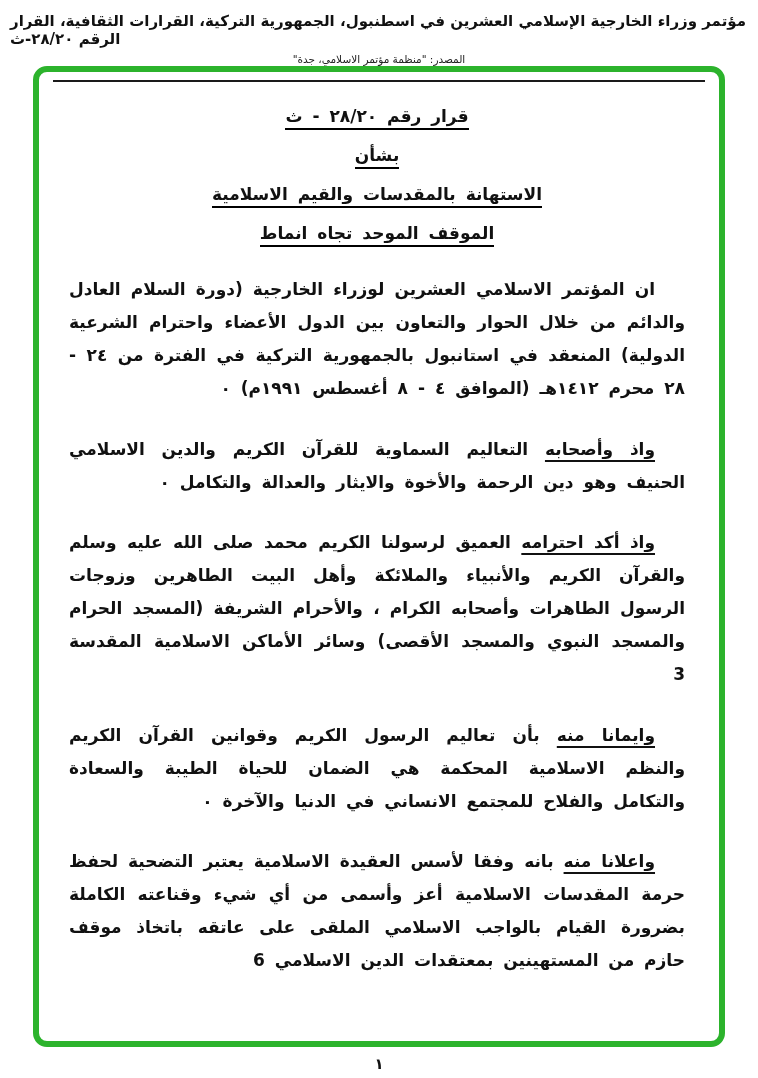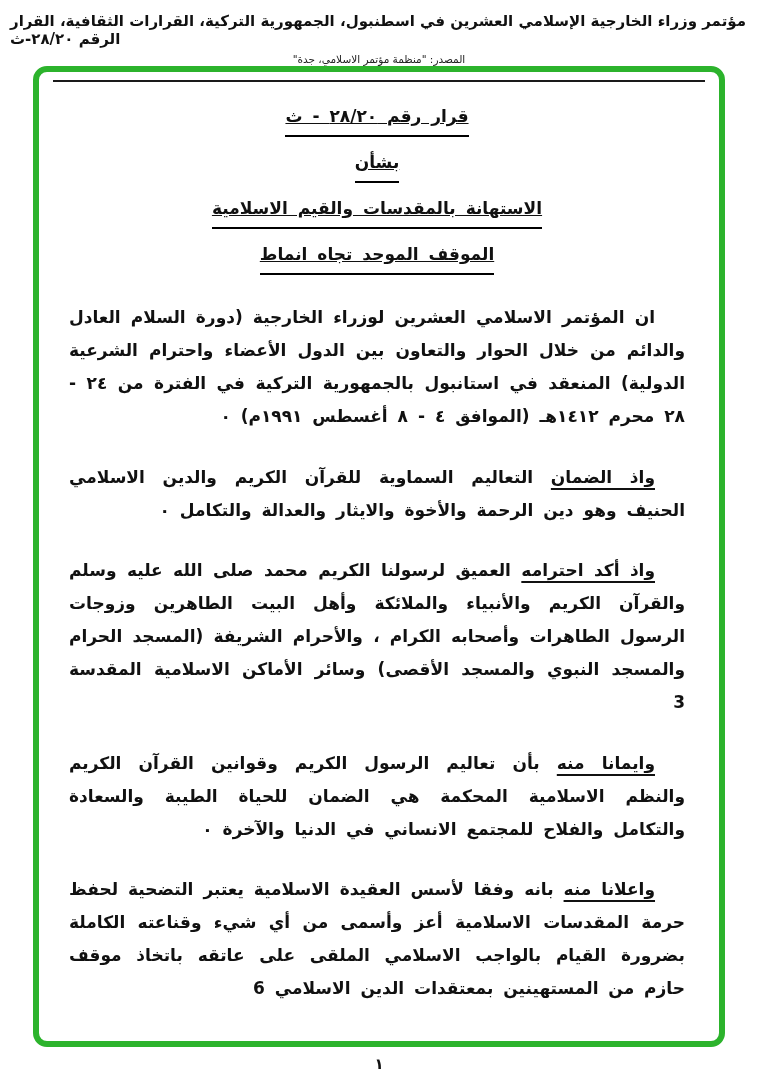--- a/index.html
+++ b/index.html
@@ -62,23 +62,22 @@
     margin-bottom: 26px;
   }
   .heading-line {
     margin-bottom: 15px;
     font-size: 17px;
     font-weight: 700;
   }
   .heading-line > span {
     display: inline-block;
     border-bottom: 2.5px solid #000;
-    padding-bottom: 9px;
+    padding-bottom: 2px;
     word-spacing: 4px;
-    text-decoration: underline;
   }
   .body-text p {
     font-size: 17px;
     font-weight: 700;
     line-height: 1.95;
     text-align: justify;
     text-indent: 30px;
     word-spacing: 4px;
     margin: 0 0 27px 0;
   }
@@ -123,21 +122,21 @@
         </div>
         <div class="heading-line">
           <span>الموقف الموحد تجاه انماط</span>
         </div>
       </div>
 
       <div class="body-text">
         <p><span>ان المؤتمر الاسلامي العشرين لوزراء الخارجية (دورة السلام العادل والدائم من خلال الحوار والتعاون بين الدول الأعضاء واحترام الشرعية الدولية) المنعقد في استانبول بالجمهورية التركية في الفترة من ٢٤ - ٢٨ محرم ١٤١٢هـ (الموافق ٤ - ٨ أغسطس ١٩٩١م) ٠</span></p>
 
 
-        <p><span class="lead">واذ الضمان</span><span> التعاليم السماوية للقرآن الكريم والدين الاسلامي الحنيف وهو دين الرحمة والأخوة والايثار والعدالة والتكامل ٠</span></p>
+        <p><span class="lead">واذ وأصحابه</span><span> التعاليم السماوية للقرآن الكريم والدين الاسلامي الحنيف وهو دين الرحمة والأخوة والايثار والعدالة والتكامل ٠</span></p>
 
         <p><span class="lead">واذ أكد احترامه</span><span> العميق لرسولنا الكريم محمد صلى الله عليه وسلم والقرآن الكريم والأنبياء والملائكة وأهل البيت الطاهرين وزوجات الرسول الطاهرات وأصحابه الكرام ، والأحرام الشريفة (المسجد الحرام والمسجد النبوي والمسجد الأقصى) وسائر الأماكن الاسلامية المقدسة 3</span></p>
 
         <p><span class="lead">وايمانا منه</span><span> بأن تعاليم الرسول الكريم وقوانين القرآن الكريم والنظم الاسلامية المحكمة هي الضمان للحياة الطيبة والسعادة والتكامل والفلاح للمجتمع الانساني في الدنيا والآخرة ٠</span></p>
 
         <p><span class="lead">واعلانا منه</span><span> بانه وفقا لأسس العقيدة الاسلامية يعتبر التضحية لحفظ حرمة المقدسات الاسلامية أعز وأسمى من أي شيء وقناعته الكاملة بضرورة القيام بالواجب الاسلامي الملقى على عاتقه باتخاذ موقف حازم من المستهينين بمعتقدات الدين الاسلامي 6</span></p>
       </div>
 
     </div>
   </div>

